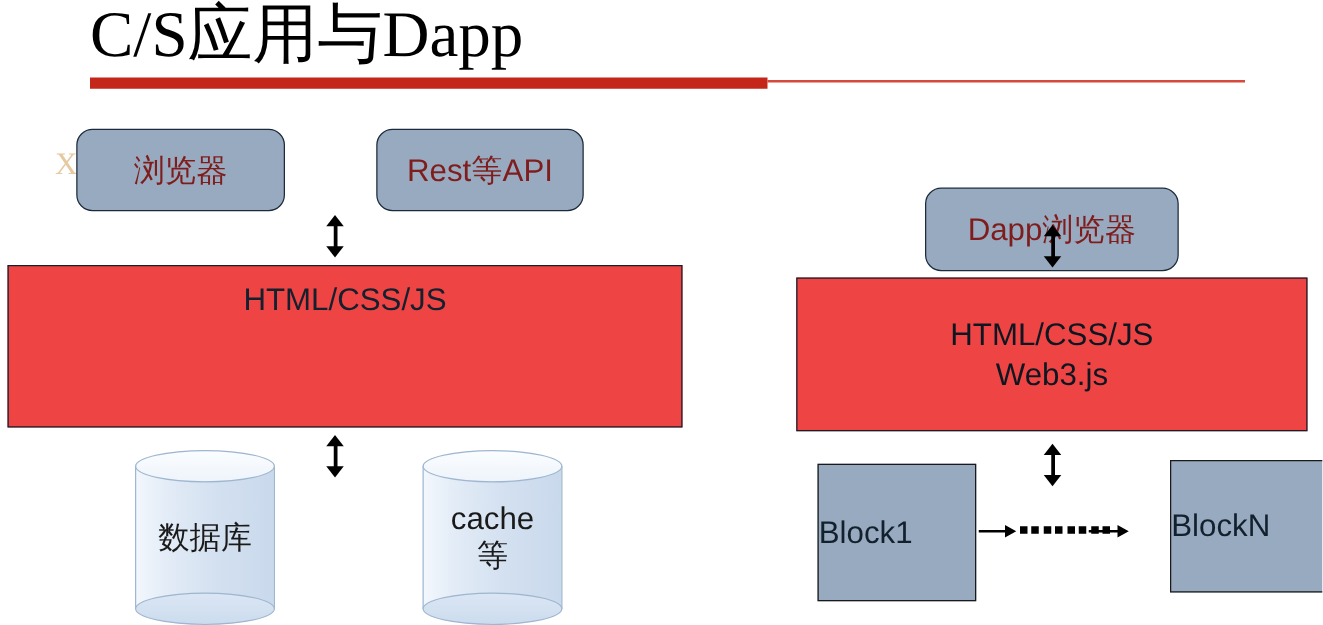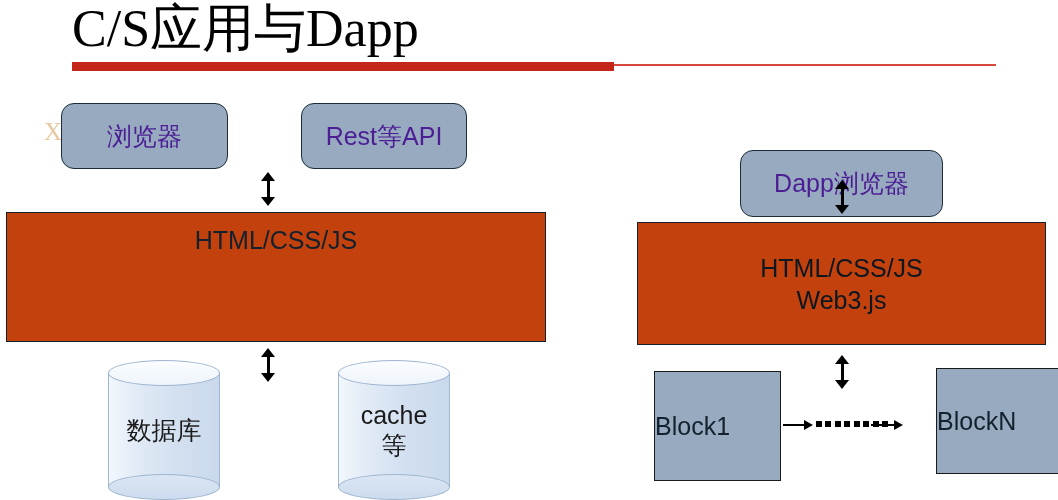--- a/index.html
+++ b/index.html
@@ -62,40 +62,40 @@
 
   
   .rbox {
     position: absolute;
     background: #97aabf;
     border: 1.6px solid #1c2a3a;
     border-radius: 13px;
     display: flex;
     align-items: center;
     justify-content: center;
-    color: #4c1d95;
+    color: #7f1d1d;
     font-size: 25px;
     box-sizing: border-box;
     z-index: 2;
   }
   .sqbox {
     position: absolute;
     background: #97aabf;
     border: 1.8px solid #1a1a1a;
     display: flex;
     align-items: center;
     color: #13202e;
     font-size: 25px;
     box-sizing: border-box;
     z-index: 2;
   }
   .panel {
     position: absolute;
     border: 1.8px solid #14202c;
-    background: #c2410c;
+    background: #ef4444;
     box-sizing: border-box;
     display: flex;
     flex-direction: column;
     z-index: 2;
   }
   .panel-row {
     flex: 1;
     display: flex;
     align-items: center;
     justify-content: center;

